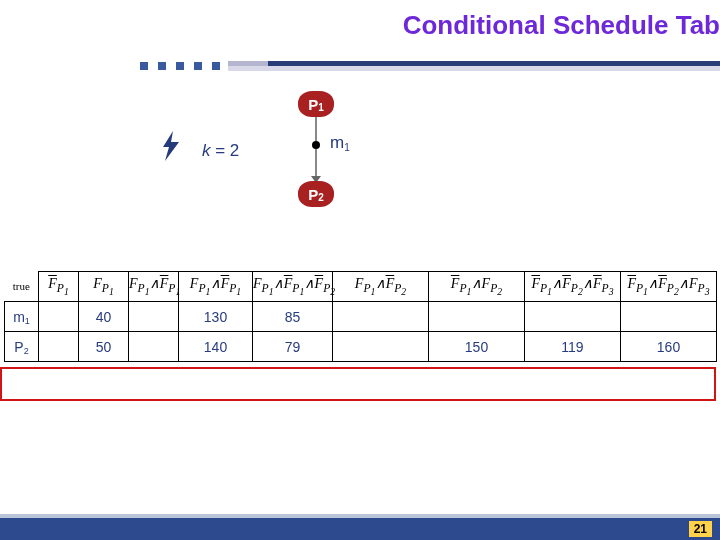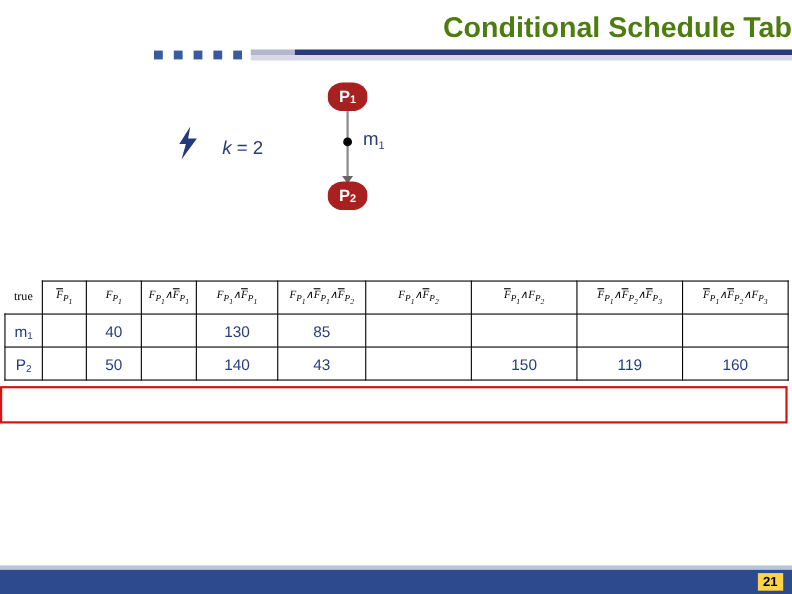--- a/index.html
+++ b/index.html
@@ -7,23 +7,23 @@
     width: 720px;
     height: 540px;
     font-family: Verdana, Arial, sans-serif;
     background: #fff;
     position: relative;
     overflow: hidden;
   }
   .title {
     font-size: 26px;
     font-weight: bold;
-    color: #4d7c0f;
+    color: #6d28d9;
     text-align: right;
-    padding: 10px 0 4px 0;
+    padding: 10px 0 20px 0;
     white-space: nowrap;
   }
   .title-underline {
     height: 10px;
     margin-left: 140px;
     margin-right: 0;
     display: flex;
     align-items: center;
   }
   .dots {
@@ -151,21 +151,21 @@
     font-family: Verdana, Arial, sans-serif;
     padding: 0;
   }
   table.sched .rowlab {
     width: 34px;
     color: #273c7e;
     font-size: 14px;
   }
   table.sched thead td {
     border: 1px solid #000;
-    font-size: 10px;
+    font-size: 14px;
     font-family: "Times New Roman", serif;
     font-style: italic;
     color: #000;
   }
   table.sched thead td.first {
     border: none;
     font-style: normal;
     font-family: Liberation Serif, serif;
     font-size: 11px;
     color: #000;
@@ -296,21 +296,21 @@
           <td></td>
           <td></td>
           <td></td>
         </tr>
         <tr>
           <td class="rowlab">P<span class="sub">2</span></td>
           <td></td>
           <td>50</td>
           <td></td>
           <td>140</td>
-          <td>43</td>
+          <td>79</td>
           <td></td>
           <td>150</td>
           <td>119</td>
           <td>160</td>
         </tr>
       </tbody>
   </table>
   <div class="hl top"></div>
 </div>
 

